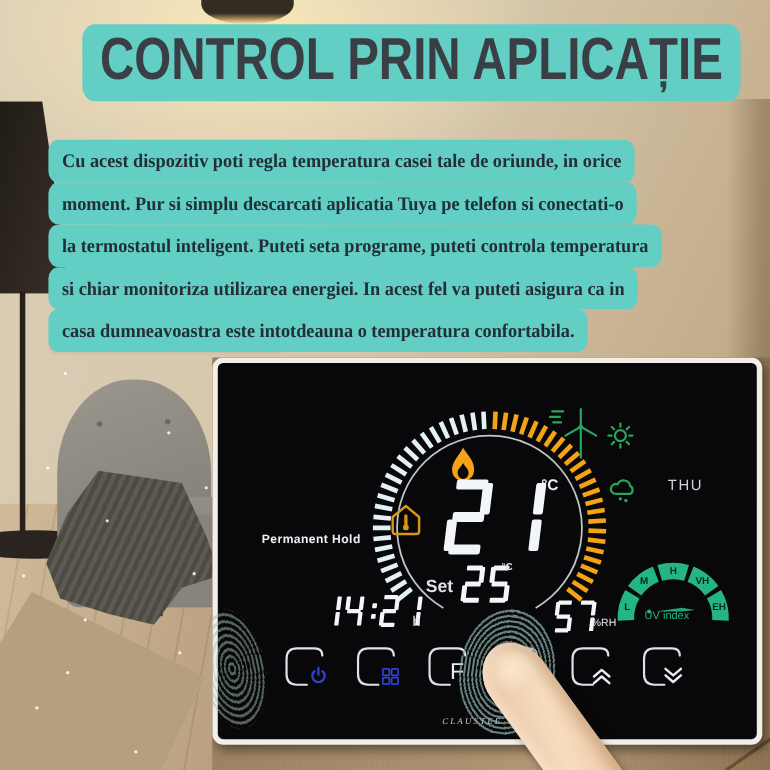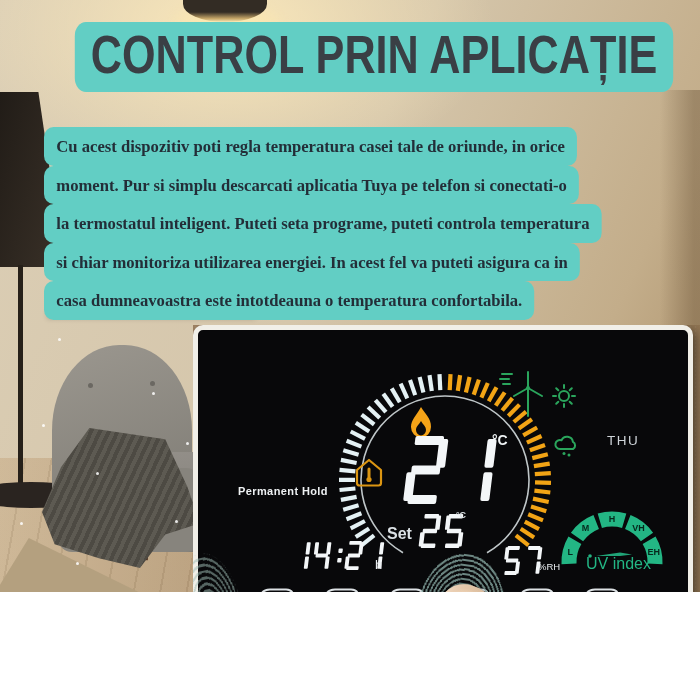--- a/index.html
+++ b/index.html
@@ -1,16 +1,16 @@
 <!DOCTYPE html>
 <html style="--teal: #62cec4; --title-ink: #3a3f45; --body-ink: #232e38; --uv-green: #23b684;"><head>
 <meta charset="utf-8">
 <style>
   html,body{margin:0;padding:0;background:#ffffff;}
-  .stage{position:relative;width:700px;height:592px;overflow:hidden;font-family:"Liberation Sans",sans-serif;background:#0369a1;}
+  .stage{position:relative;width:700px;height:700px;overflow:hidden;font-family:"Liberation Sans",sans-serif;background:#0369a1;}
   .stage *{box-sizing:border-box;}
 
   
   .wall{position:absolute;inset:0;
     background:
       radial-gradient(430px 250px at 228px 28px, rgba(255,236,188,.88), rgba(255,236,188,0) 62%),
       linear-gradient(115deg,#dccfb6 0%,#d5c6ab 45%,#c3ad8a 78%,#a78b64 100%);}
   .wall-corner{position:absolute;left:660px;top:90px;width:40px;height:245px;
     background:linear-gradient(90deg,rgba(0,0,0,0),rgba(95,72,45,.38) 85%);}
   .lamp-glow{position:absolute;left:165px;top:-2px;width:124px;height:52px;border-radius:50%;
@@ -68,21 +68,21 @@
     border:5px solid #f1efe8;border-radius:10px;box-shadow:3px 4px 10px rgba(0,0,0,.45);overflow:hidden;z-index:2;}
   .panel .abs{position:absolute;}
   .seg{display:inline-block;}
   .mode-label{left:40px;top:155px;font-size:11px;font-weight:bold;color:#eef1f3;letter-spacing:.4px;}
   .cur-unit{left:294px;top:102px;font-size:14px;font-weight:bold;color:#eef2f4;}
   .set-label{left:189px;top:195px;font-size:16px;color:#dce2e6;font-weight:bold;}
   .set-unit{left:258px;top:180px;font-size:9px;color:#dce2e6;font-weight:bold;}
   .time-suffix{left:177px;top:227px;font-size:13px;color:#e8ecef;}
   .hum-unit{left:340px;top:231px;font-size:9.5px;color:#e8ecef;font-weight:normal;}
   .day{left:409px;top:103px;font-size:13.5px;color:#ced3d8;letter-spacing:1.5px;}
-  .uv-label{left:388px;top:225px;font-size:16px;color:var(--uv-green);}
+  .uv-label{left:388px;top:225px;font-size:10px;color:var(--uv-green);}
   .brand{left:204px;top:321px;font-family:"Liberation Serif",serif;font-style:italic;font-size:8px;
     letter-spacing:2px;color:#cfccc2;}
   .btn{position:absolute;top:257px;width:38px;height:38px;}
   .btn-icon{position:absolute;right:-2px;bottom:-3px;}
   .btn-f{position:absolute;right:4px;bottom:2px;font-family:"Liberation Sans",sans-serif;
     font-weight:400;font-size:21px;color:#e9edf0;}
   .fp{position:absolute;border-radius:50%;filter:blur(.6px);z-index:3;
     background:repeating-radial-gradient(ellipse at 50% 50%,rgba(158,188,180,0) 0 2px,rgba(158,188,180,.65) 2px 3.5px);}
   .fp1{left:-12px;top:228px;width:60px;height:110px;transform:rotate(-12deg);opacity:.8;}
   .fp2{left:224px;top:228px;width:88px;height:116px;transform:rotate(8deg);opacity:.95;

